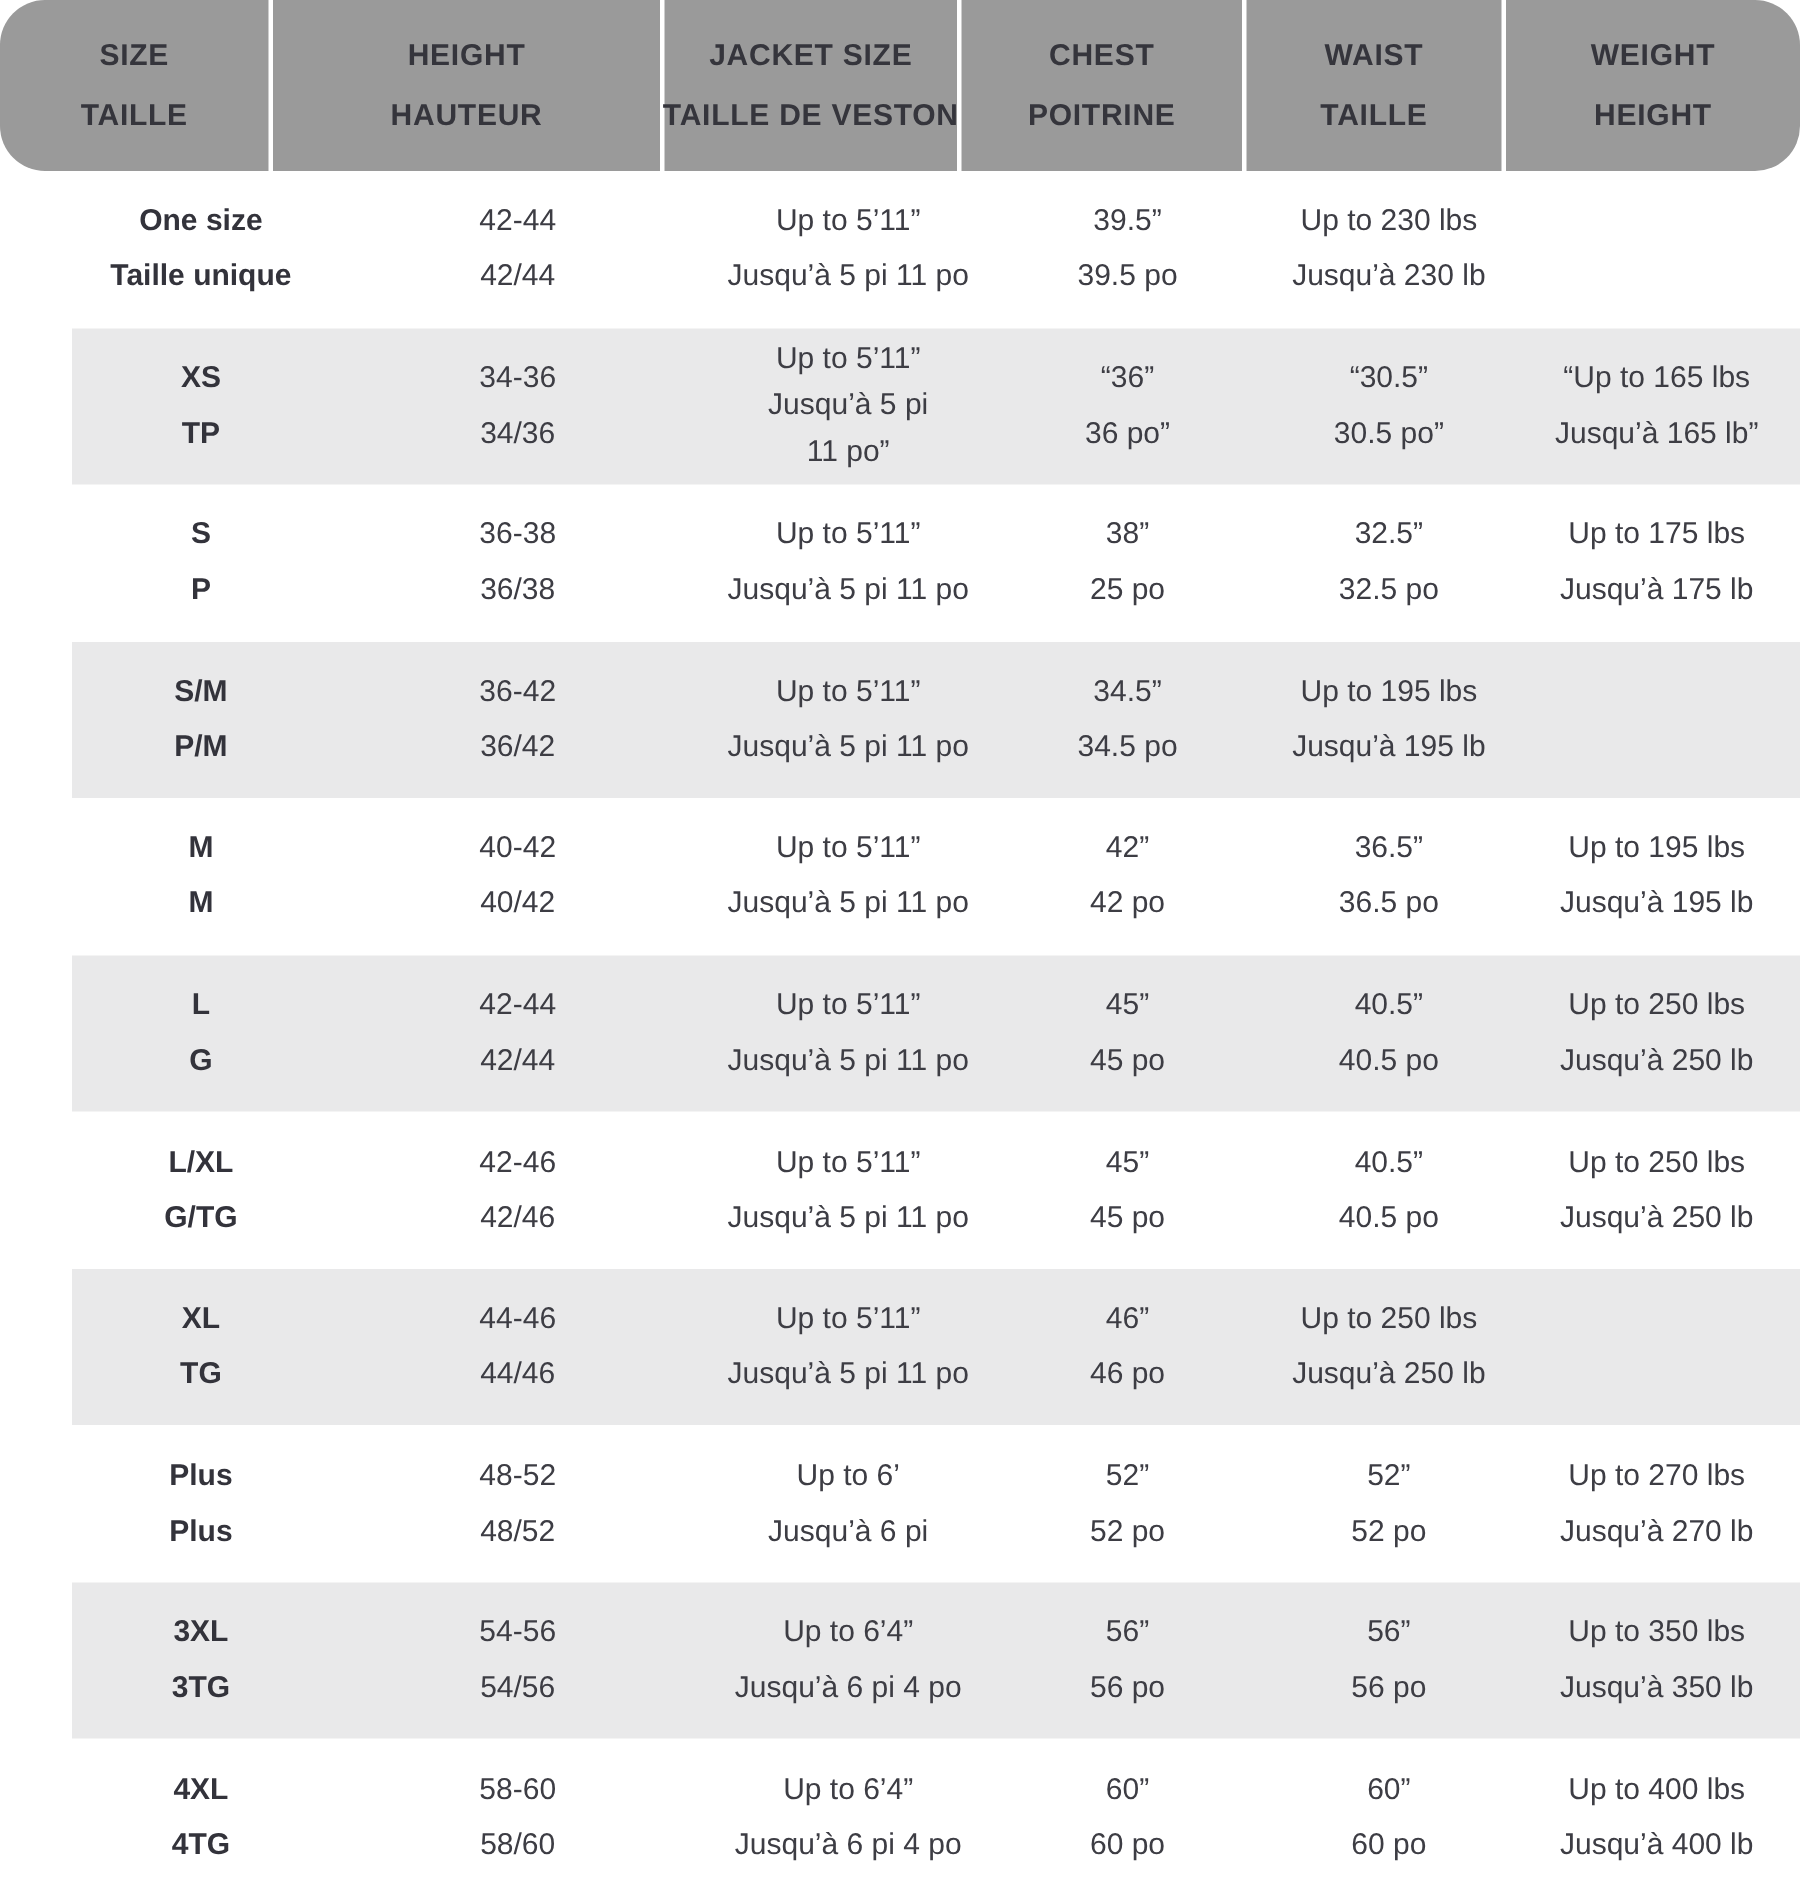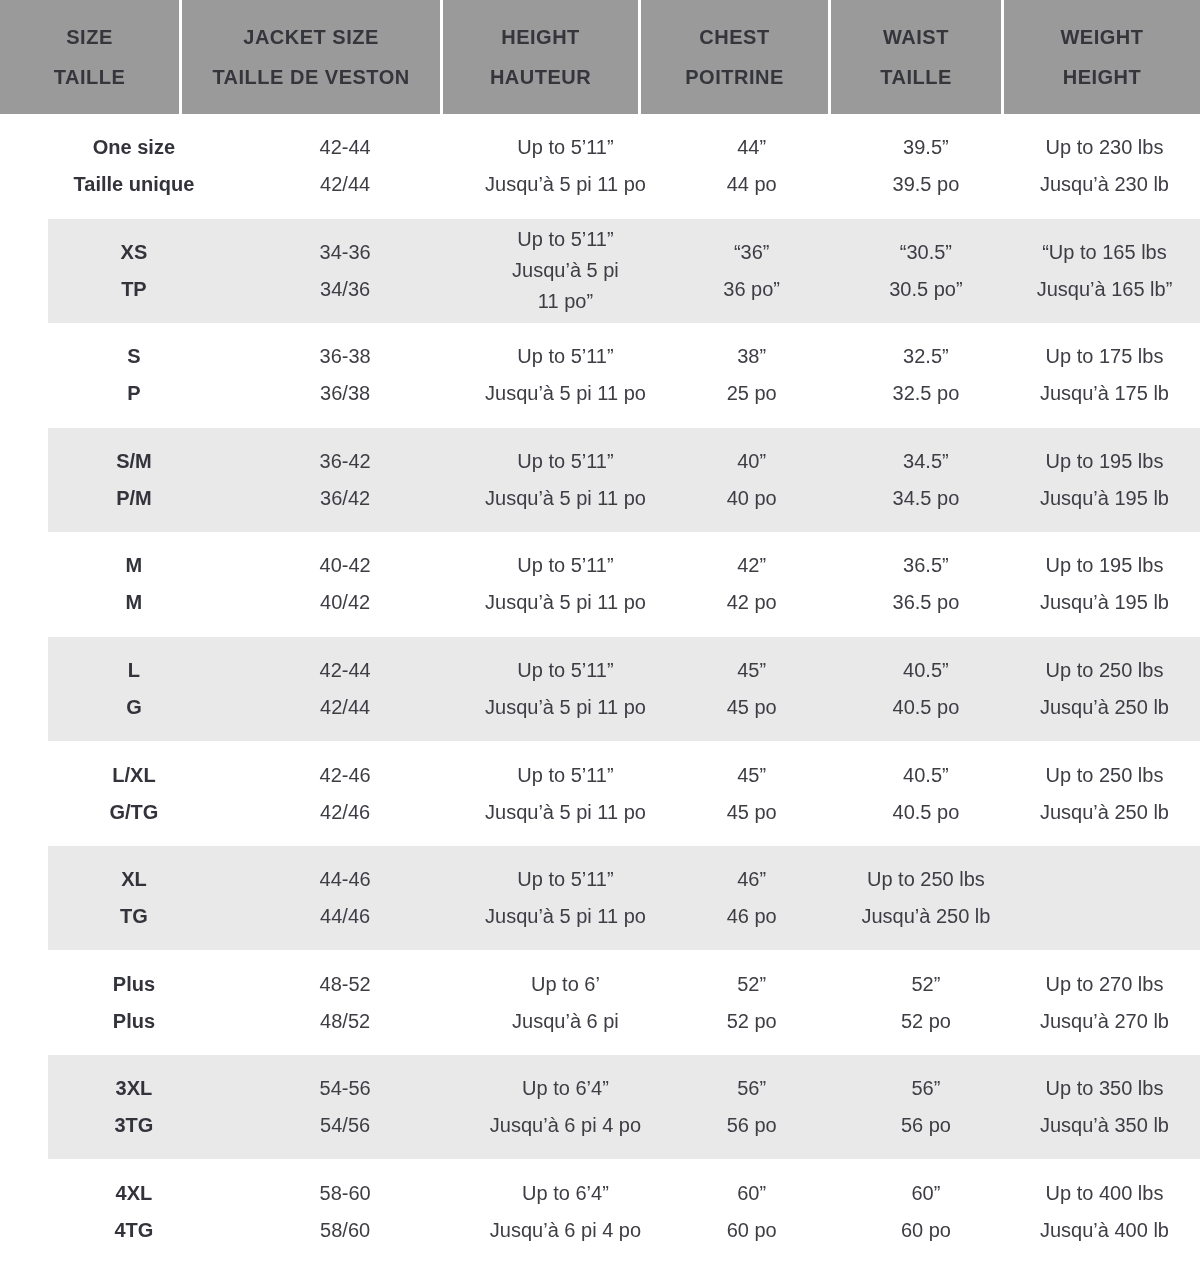--- a/index.html
+++ b/index.html
@@ -13,20 +13,21 @@
     box-sizing: border-box;
   }
   .grid-cols {
     display: grid;
     grid-template-columns: 14.92% 21.75% 16.5% 15.83% 14.42% 16.58%;
   }
   .table-header {
     height: 114px;
     flex: 0 0 114px;
     background: var(--header-bg, #9a9a9a);
+    border-radius: 30px;
   }
   .header-cell {
     display: flex;
     flex-direction: column;
     align-items: center;
     justify-content: center;
     box-sizing: border-box;
   }
   .header-cell + .header-cell { border-left: 3px solid var(--divider, #ffffff); }
   .header-line {
@@ -61,28 +62,28 @@
 </head>
 <body>
 
 <div class="size-chart" style="--header-bg: #9a9a9a; --header-text: #35353c; --divider: #ffffff; --row-bg: #ffffff; --row-alt-bg: #e9e9ea; --body-text: #3d3d44; --size-text: #33333b;">
   <div class="table-header grid-cols">
       <div class="header-cell">
         <div class="header-line">SIZE</div>
         <div class="header-line">TAILLE</div>
       </div>
       <div class="header-cell">
+        <div class="header-line">HEIGHT</div>
+        <div class="header-line">HAUTEUR</div>
+      </div>
+      <div class="header-cell">
         <div class="header-line">JACKET SIZE</div>
         <div class="header-line">TAILLE DE VESTON</div>
       </div>
       <div class="header-cell">
-        <div class="header-line">HEIGHT</div>
-        <div class="header-line">HAUTEUR</div>
-      </div>
-      <div class="header-cell">
         <div class="header-line">CHEST</div>
         <div class="header-line">POITRINE</div>
       </div>
       <div class="header-cell">
         <div class="header-line">WAIST</div>
         <div class="header-line">TAILLE</div>
       </div>
       <div class="header-cell">
         <div class="header-line">WEIGHT</div>
         <div class="header-line">HEIGHT</div>
@@ -96,24 +97,20 @@
         </div>
         <div class="cell">
           <div class="line">42-44</div>
           <div class="line">42/44</div>
         </div>
         <div class="cell">
           <div class="line">Up to 5’11”</div>
           <div class="line">Jusqu’à 5 pi 11 po</div>
         </div>
         <div class="cell">
-          <div class="line">44”</div>
-          <div class="line">44 po</div>
-        </div>
-        <div class="cell">
           <div class="line">39.5”</div>
           <div class="line">39.5 po</div>
         </div>
         <div class="cell">
           <div class="line">Up to 230 lbs</div>
           <div class="line">Jusqu’à 230 lb</div>
         </div>
       </div>
       <div class="row grid-cols">
         <div class="cell size">
@@ -173,24 +170,20 @@
           <div class="line">S/M</div>
           <div class="line">P/M</div>
         </div>
         <div class="cell">
           <div class="line">36-42</div>
           <div class="line">36/42</div>
         </div>
         <div class="cell">
           <div class="line">Up to 5’11”</div>
           <div class="line">Jusqu’à 5 pi 11 po</div>
-        </div>
-        <div class="cell">
-          <div class="line">40”</div>
-          <div class="line">40 po</div>
         </div>
         <div class="cell">
           <div class="line">34.5”</div>
           <div class="line">34.5 po</div>
         </div>
         <div class="cell">
           <div class="line">Up to 195 lbs</div>
           <div class="line">Jusqu’à 195 lb</div>
         </div>
       </div>

